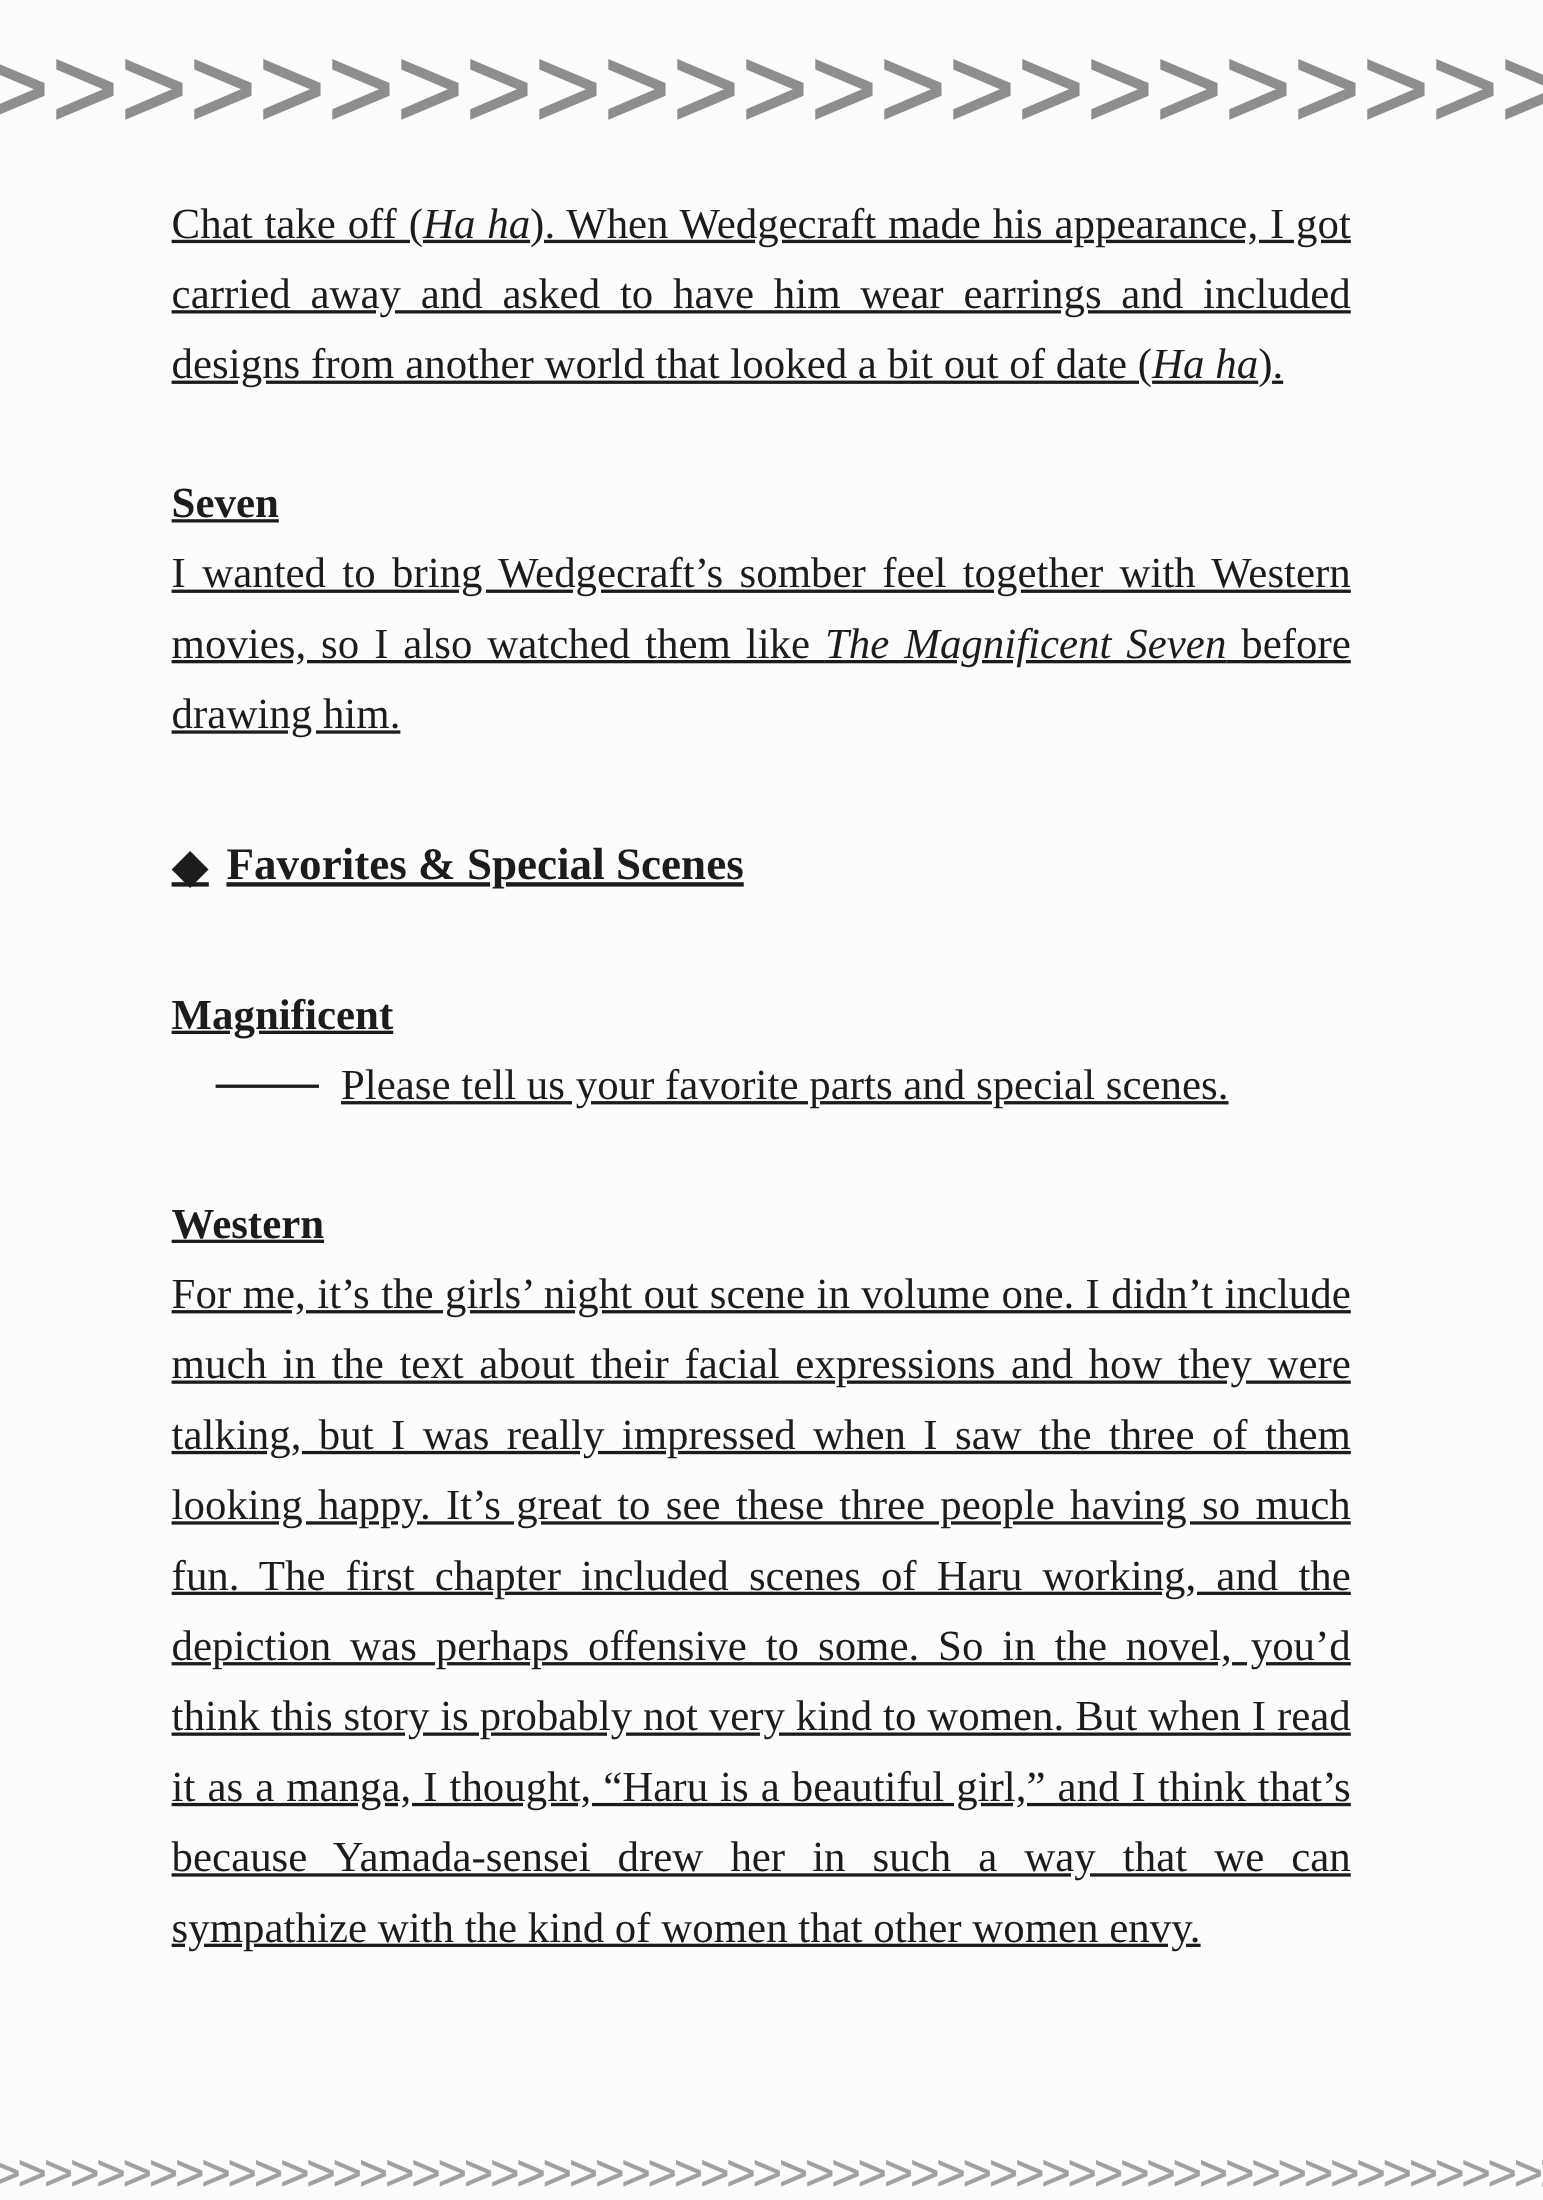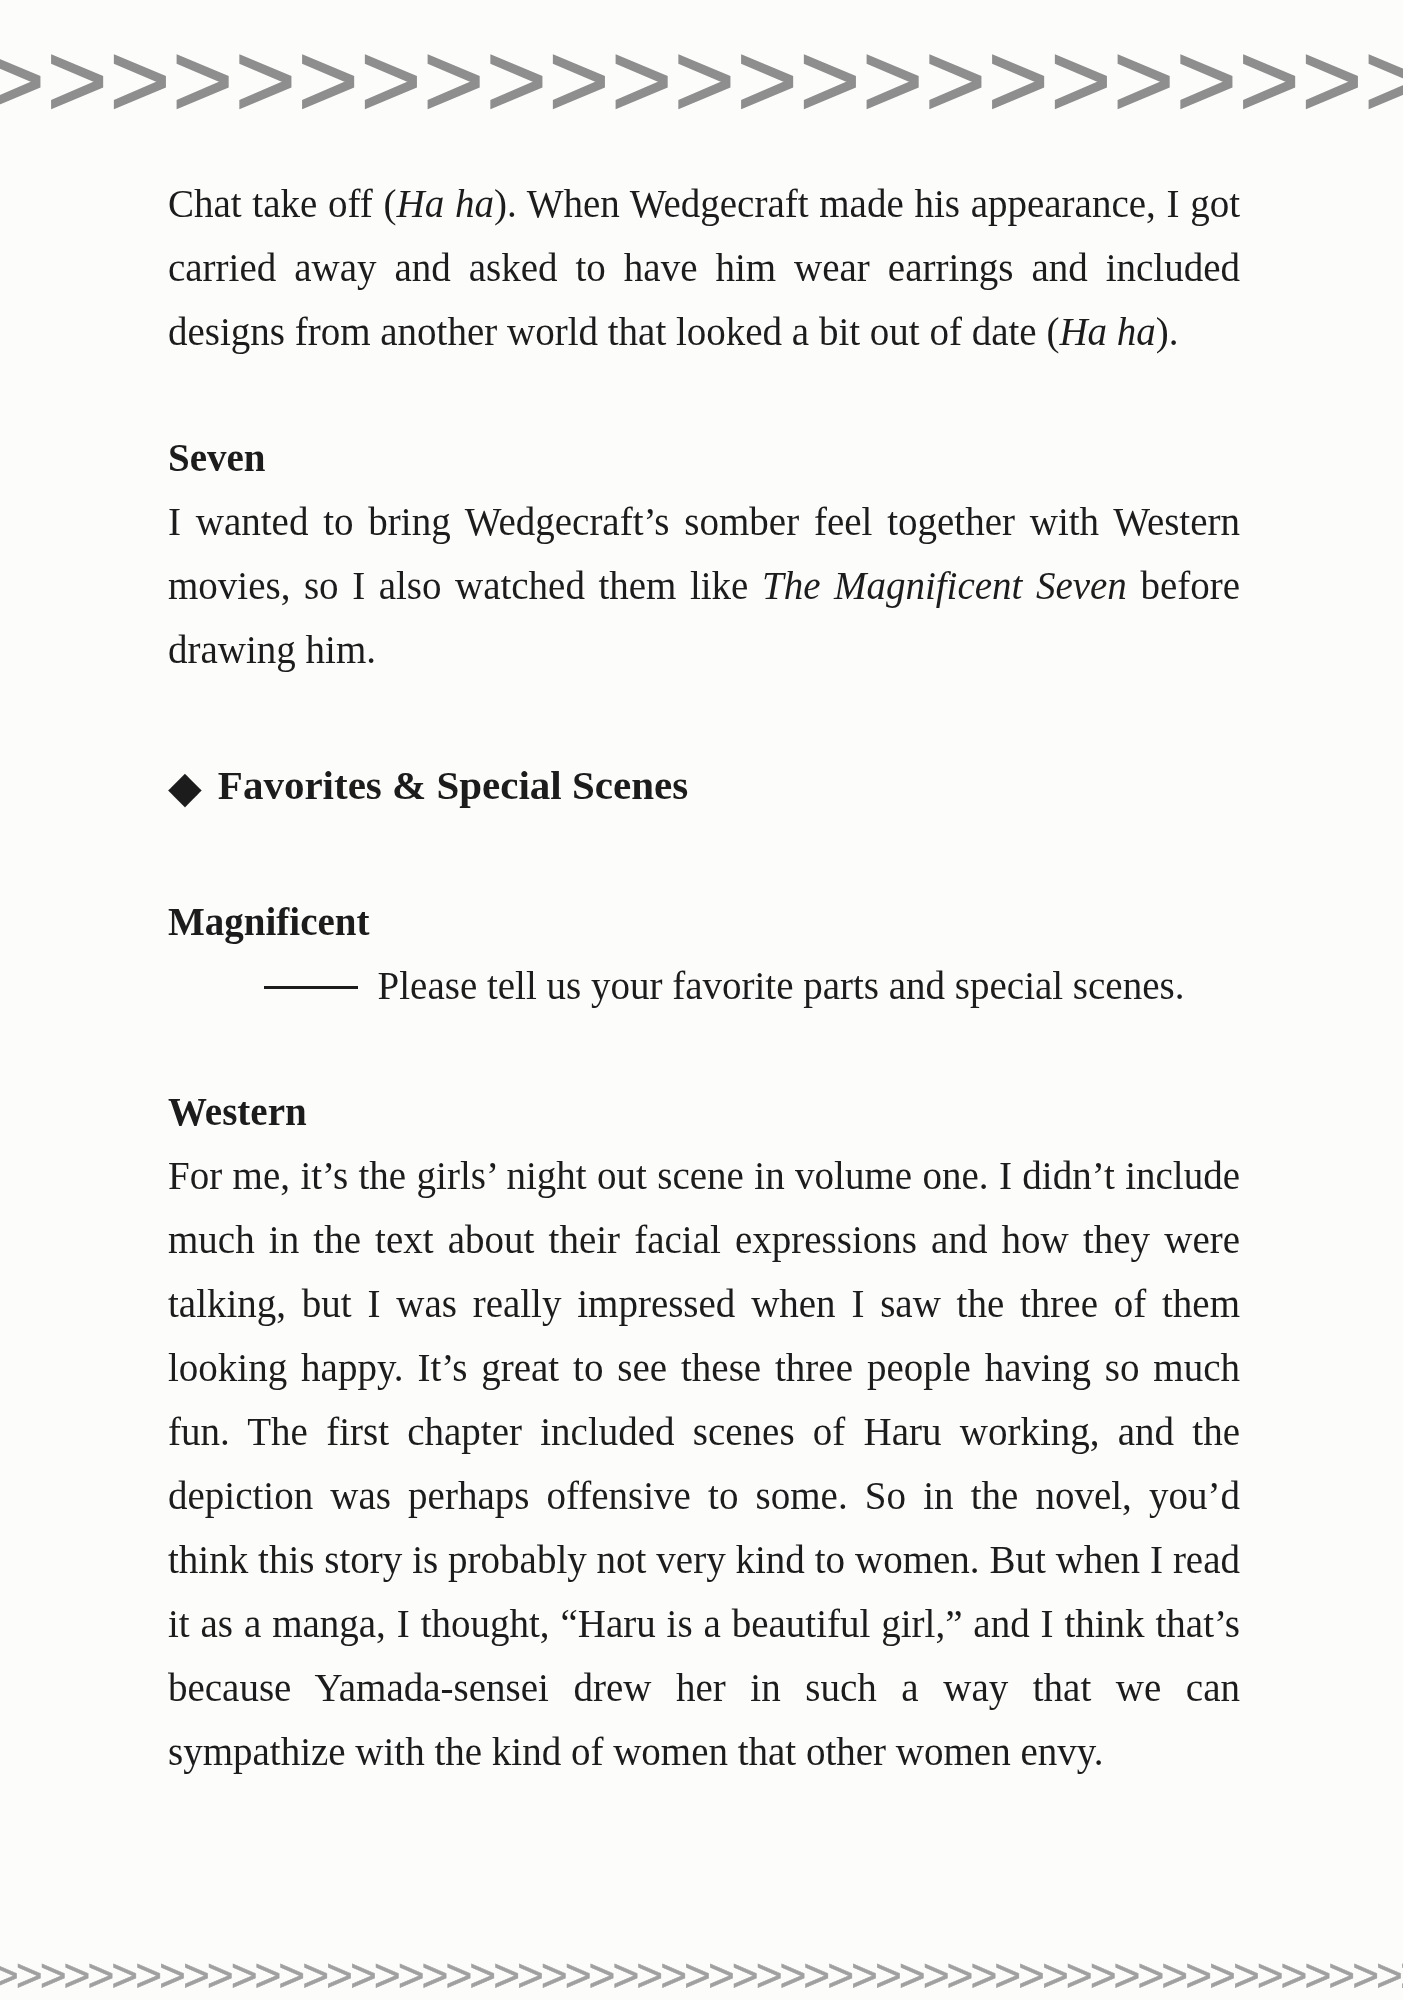--- a/index.html
+++ b/index.html
@@ -37,23 +37,24 @@
     right: 0;
     font-size: 46px;
     line-height: 50px;
     letter-spacing: -3px;
     color: #a0a0a0;
     -webkit-text-stroke: 0.5px #a0a0a0;
   }
 
   .content {
     position: absolute;
-    left: 168px;
+    left: 156px;
     top: 172px;
     width: 1072px;
+    text-decoration: underline;
   }
   .para {
     margin: 0;
     font-size: 39px;
     line-height: 64px;
     text-align: justify;
   }
   .para i { font-style: italic; }
   .speaker {
     margin: 0;
@@ -70,21 +71,21 @@
   .diamond {
     font-family: "DejaVu Sans", sans-serif;
     font-size: 44px;
     font-weight: normal;
     vertical-align: -3px;
     margin-right: 16px;
   }
   .block-gap { margin-top: 62px; }
   .dash-para {
     padding-left: 40px;
-    text-align: center;
+    text-align: left;
   }
   .dash-rule {
     display: inline-block;
     width: 94px;
     height: 0;
     border-top: 3px solid #1c1c1c;
     vertical-align: 10px;
     margin-right: 20px;
   }
 </style>

